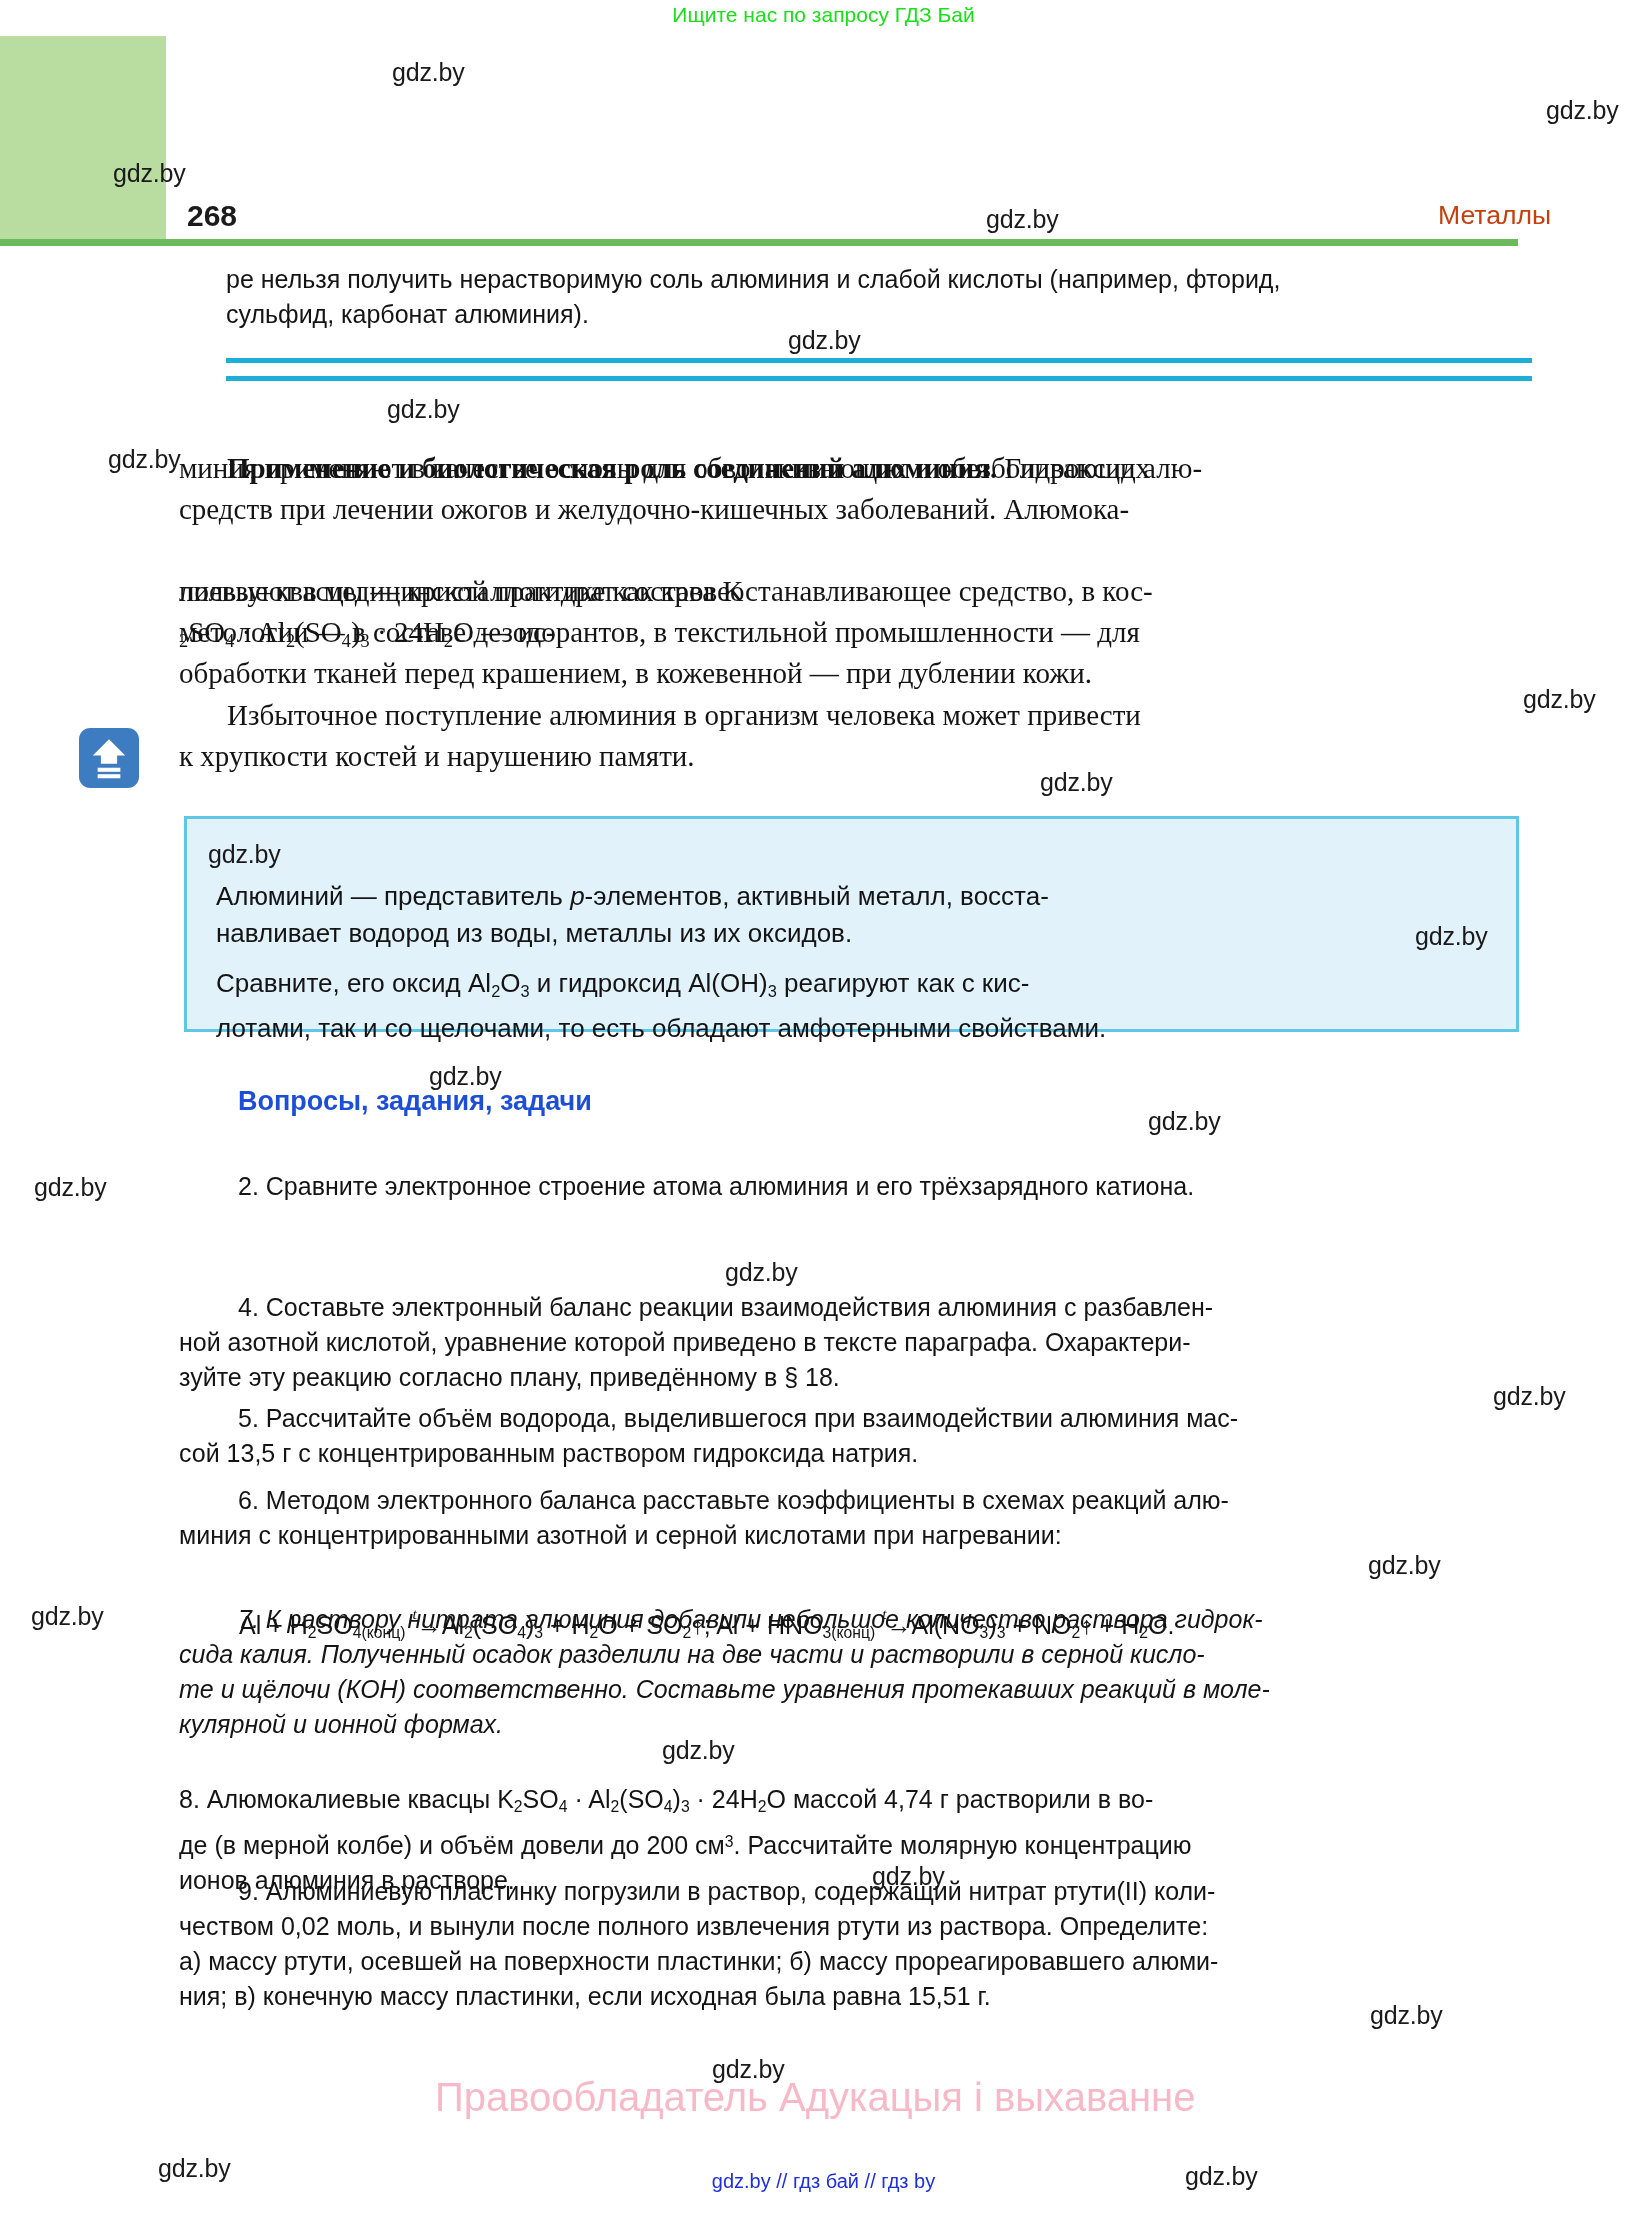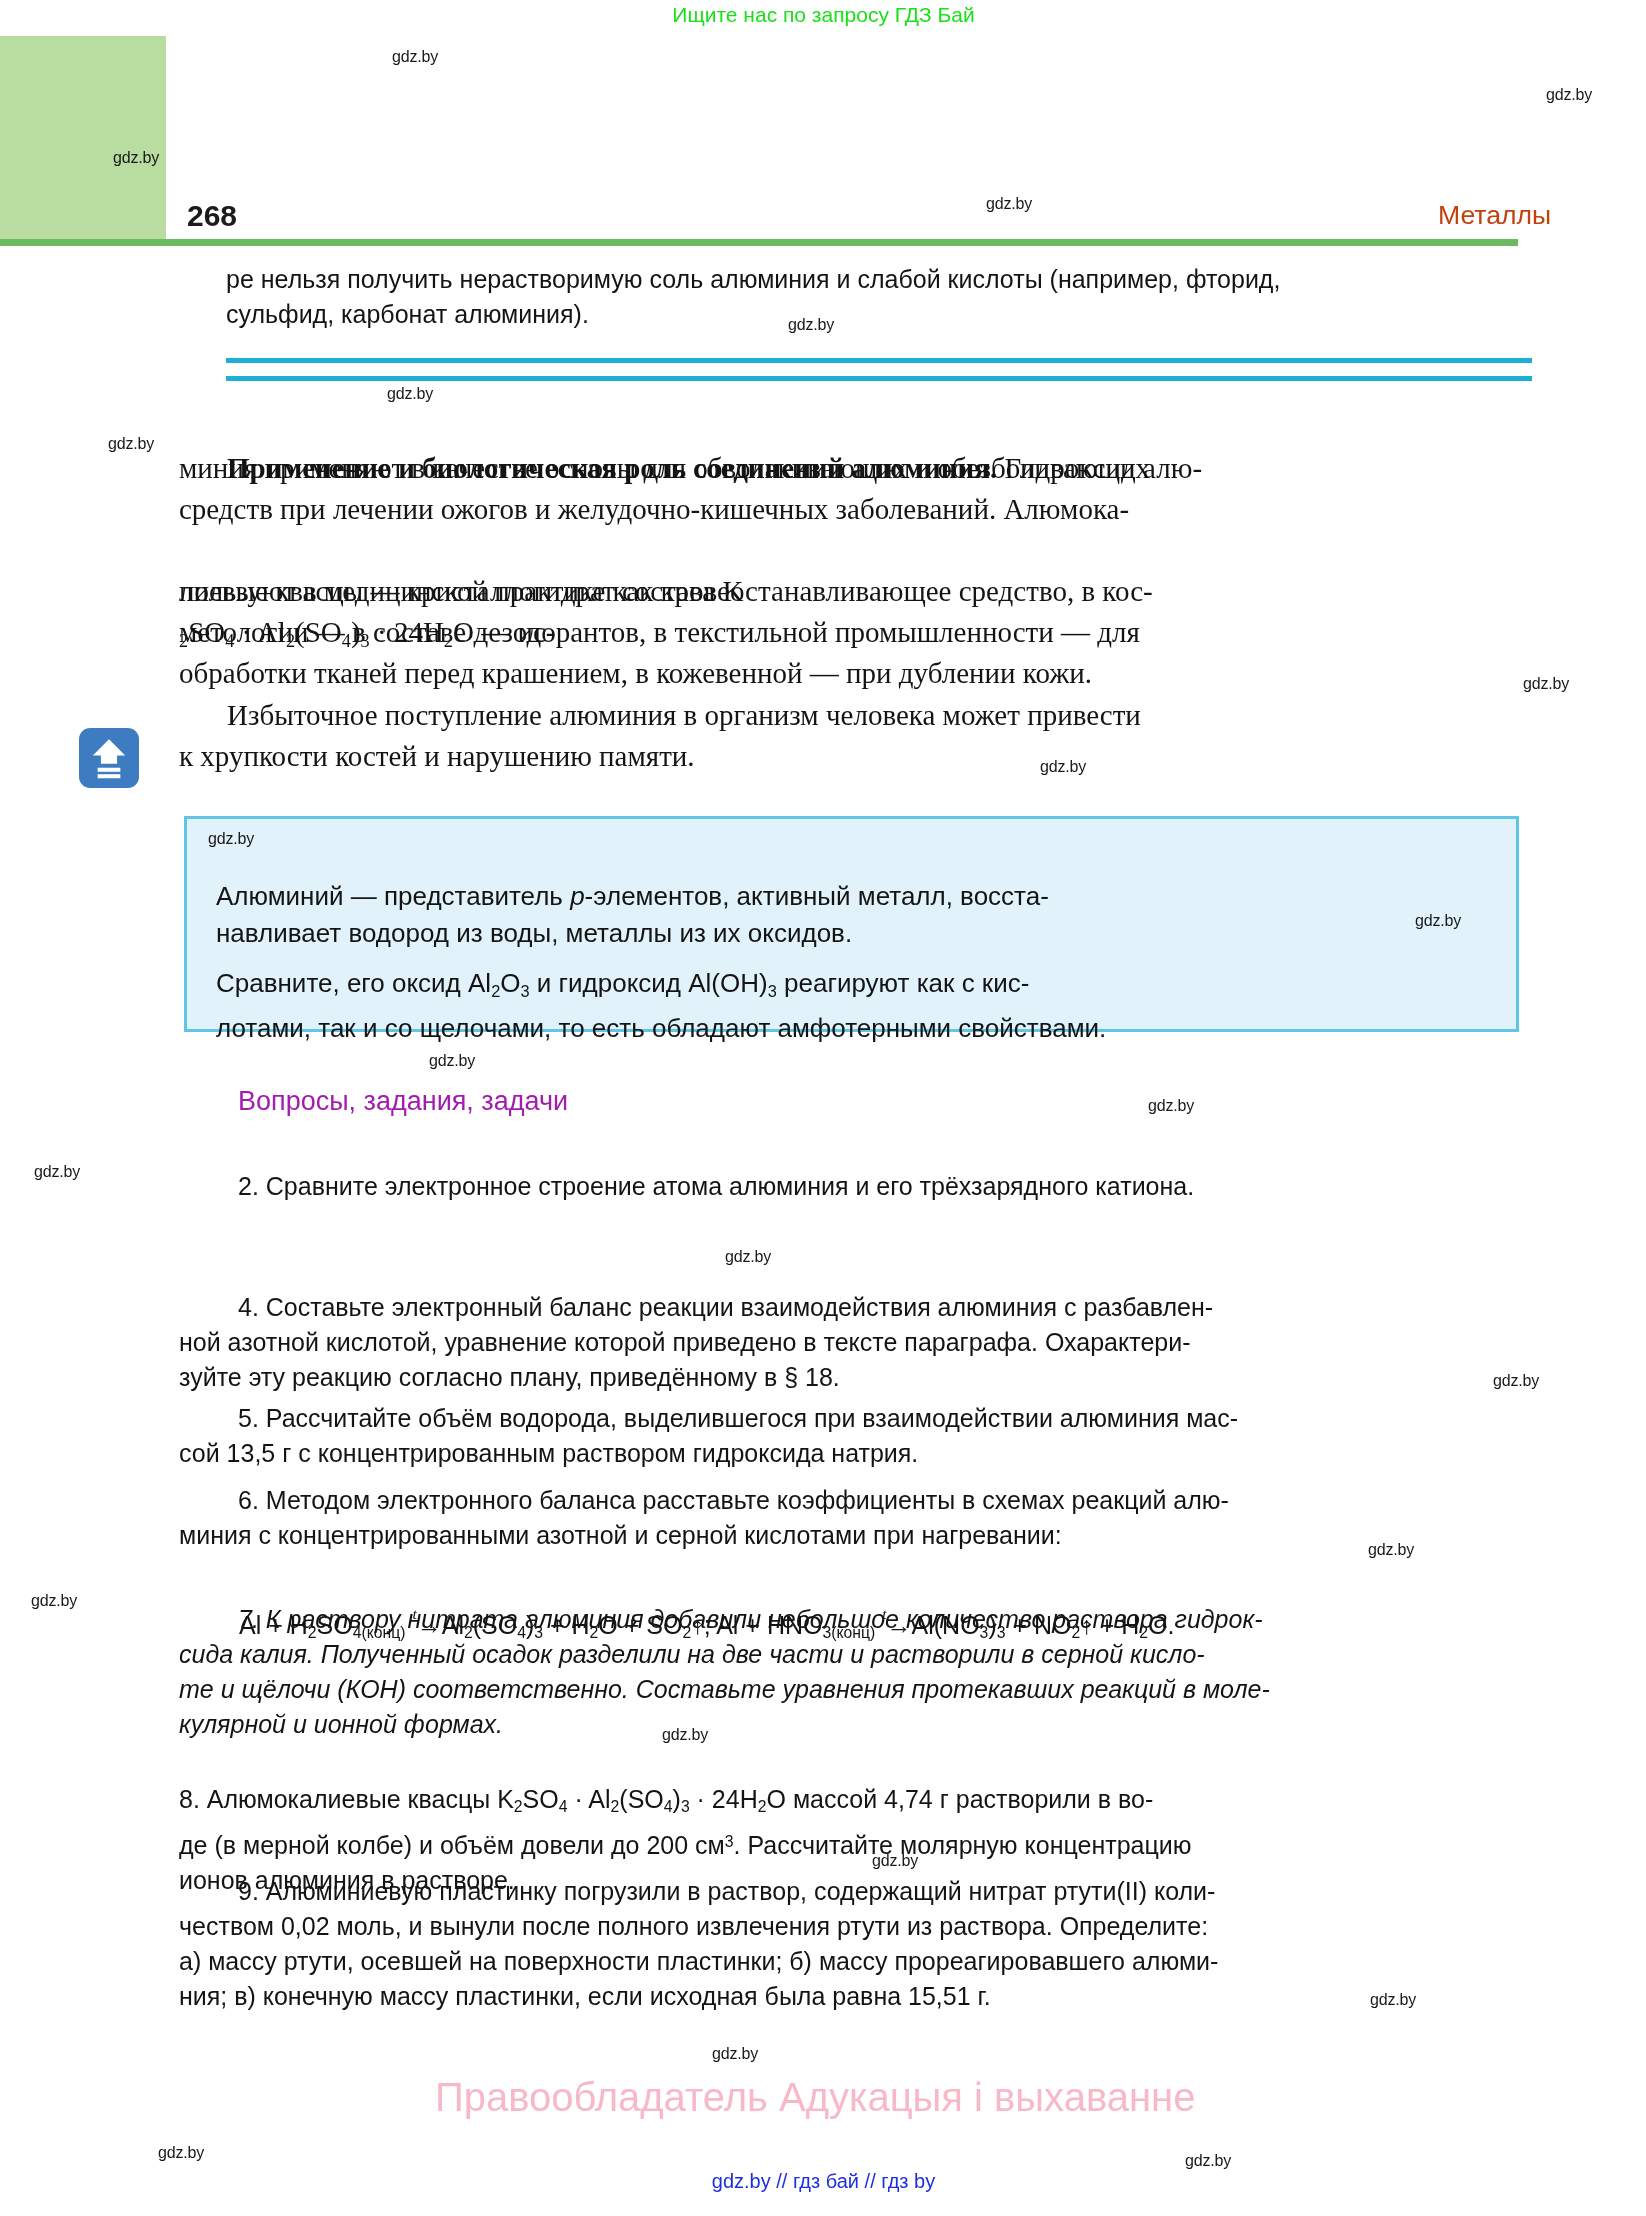--- a/index.html
+++ b/index.html
@@ -9,26 +9,27 @@
     font-family:"Liberation Sans", sans-serif;
     position:relative;
     overflow:hidden;
   }
   .page { position:absolute; inset:0; }
 
   
   .wm {
     position:absolute;
     font-family:"Liberation Sans", sans-serif;
-    font-size:16px;
+    font-size:25px;
     color:#1a1a1a;
     white-space:nowrap;
     font-weight:400;
     letter-spacing:-0.2px;
     pointer-events:none;
+    margin-top:10px;
   }
   .wm-pink {
     position:absolute;
     font-family:"Liberation Sans", sans-serif;
     font-size:40px;
     color:#f7b9c7;
     white-space:nowrap;
   }
 
   
@@ -111,21 +112,21 @@
     color:#141414;
     line-height:37px;
     white-space:pre-line;
   }
   .info-text i { font-style:italic; }
 
   
   .q-heading {
     position:absolute; left:238px; top:1086px;
     font-family:"Liberation Sans", sans-serif;
-    font-weight:400; font-size:27px; color:#a21caf;text-align:center;
+    font-weight:700; font-size:27px; color:#1d4ed8;text-align:center;
   }
 
   sub { font-size:0.63em; vertical-align:-0.28em; }
   sup { font-size:0.63em; vertical-align:0.45em; }
   .rxn-t { font-family:"Liberation Serif", serif; font-style:italic; font-size:0.62em; vertical-align:0.95em; }
 
   
   .footer-links {
     position:absolute; left:0; top:2170px; width:1647px;
     text-align:center;

